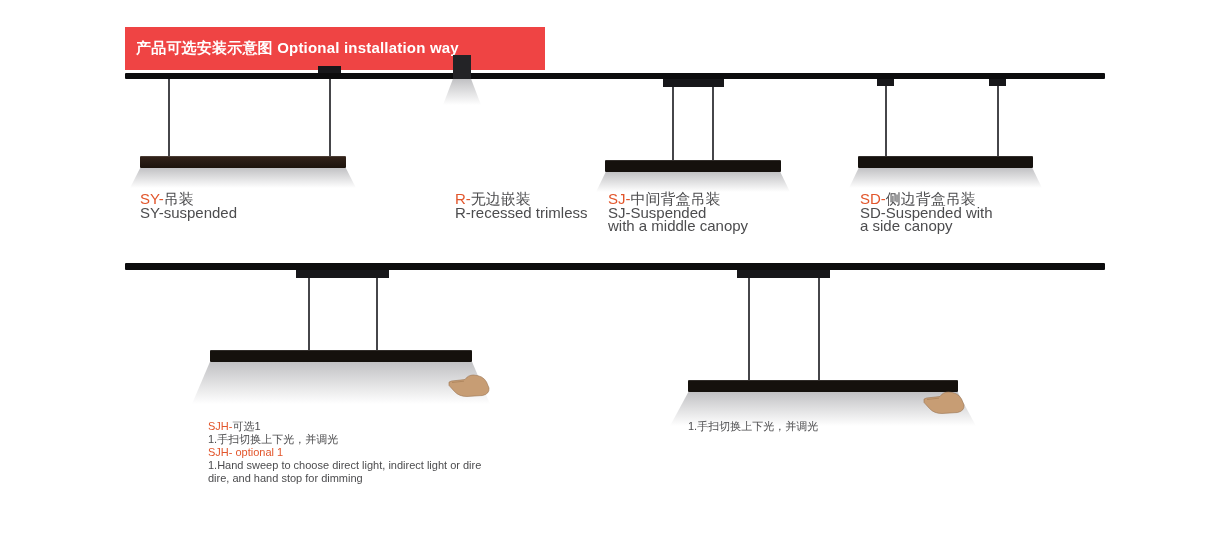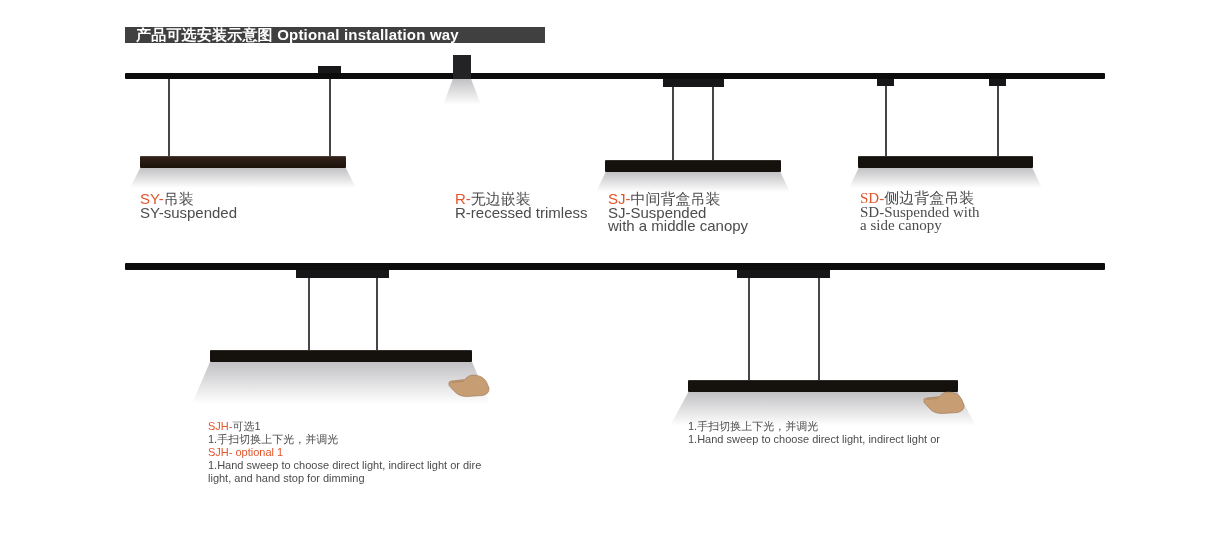--- a/index.html
+++ b/index.html
@@ -3,22 +3,22 @@
 <meta charset="utf-8">
 <style>
   * { margin:0; padding:0; box-sizing:border-box; }
   html,body { background:#ffffff; }
   .page {
     position:relative; width:1215px; height:557px; background:#ffffff;
     font-family:"Liberation Sans", sans-serif; overflow:hidden;
   }
   .abs { position:absolute; }
   .header-bar {
-    position:absolute; left:125px; top:27px; width:420px; height:16px;
-    background:#404040; color:#ffffff; font-size:15px; font-weight:bold;
+    position:absolute; left:125px; top:27px; width:420px; height:43px;
+    background:#ef4444; color:#ffffff; font-size:15px; font-weight:bold;
     display:flex; align-items:center; padding-left:11px; letter-spacing:.2px;
   }
   .ceiling { position:absolute; height:6px; background:#0c0c0d; border-radius:1px; }
   .wire { position:absolute; width:1.5px; background:#46464a; }
   .bar  { position:absolute; background:#15110d; border-radius:1px; box-shadow:inset 0 1px 0 rgba(255,255,255,.12); }
   .bar.brown { background:linear-gradient(#33231a, #1c130c); }
   .canopy { position:absolute; background:#17171a; }
   .glow {
     position:absolute;
     background:linear-gradient(to bottom, rgba(178,178,181,.8), rgba(255,255,255,0));
@@ -69,21 +69,21 @@
     <div><span class="accent">R-</span><span>无边嵌装</span></div>
     <div>R-recessed trimless</div>
   </div>
 
   <div class="label" style="left:608px;top:192px;">
     <div><span class="accent">SJ-</span><span>中间背盒吊装</span></div>
     <div>SJ-Suspended</div>
     <div>with a middle canopy</div>
   </div>
 
-  <div class="label" style="left:860px;top:192px;font-family:Liberation Serif, serif;">
+  <div class="label" style="left:860px;top:192px;">
     <div><span class="accent">SD-</span><span>侧边背盒吊装</span></div>
     <div>SD-Suspended with</div>
     <div>a side canopy</div>
   </div>
 
   <div class="ceiling" style="left:125px;top:263px;width:980px;height:7px;"></div>
 
   <div class="canopy" style="left:296px;top:270px;width:93px;height:8px;"></div>
   <div class="wire" style="left:308px;top:278px;height:72px;"></div>
   <div class="wire" style="left:376px;top:278px;height:72px;"></div>
@@ -102,21 +102,20 @@
   <svg class="abs" style="left:921px;top:390px;" width="44" height="26" viewBox="0 0 44 26">
     <path d="M3 11 Q2 8.5 5.5 8 L19 6.5 Q22 2 27.5 2 Q37 2.5 40.5 9 L43 15 Q43.5 21 36.5 22.5 L21 23.5 Q13 23.5 8.5 18.5 L4 13.5 Q2.5 12.5 3 11 Z" fill="#c79d74" stroke="#9a7350" stroke-width="0.6"></path>
     <path d="M6 9.5 L18 8.2" stroke="#a87f58" stroke-width="0.7" fill="none"></path>
   </svg>
 
   <div class="label small" style="left:208px;top:420px;">
     <div><span class="accent">SJH-</span><span>可选1</span></div>
     <div>1.手扫切换上下光，并调光</div>
     <div class="accent">SJH- optional 1</div>
     <div>1.Hand sweep to choose direct light, indirect light or dire</div>
-    <div>light, and hand stop for dimming</div>
+    <div>dire, and hand stop for dimming</div>
   </div>
 
   <div class="label small" style="left:688px;top:420px;">
     <div>1.手扫切换上下光，并调光</div>
-    <div>1.Hand sweep to choose direct light, indirect light or</div>
   </div>
 
 </div>
 
 </body></html>

